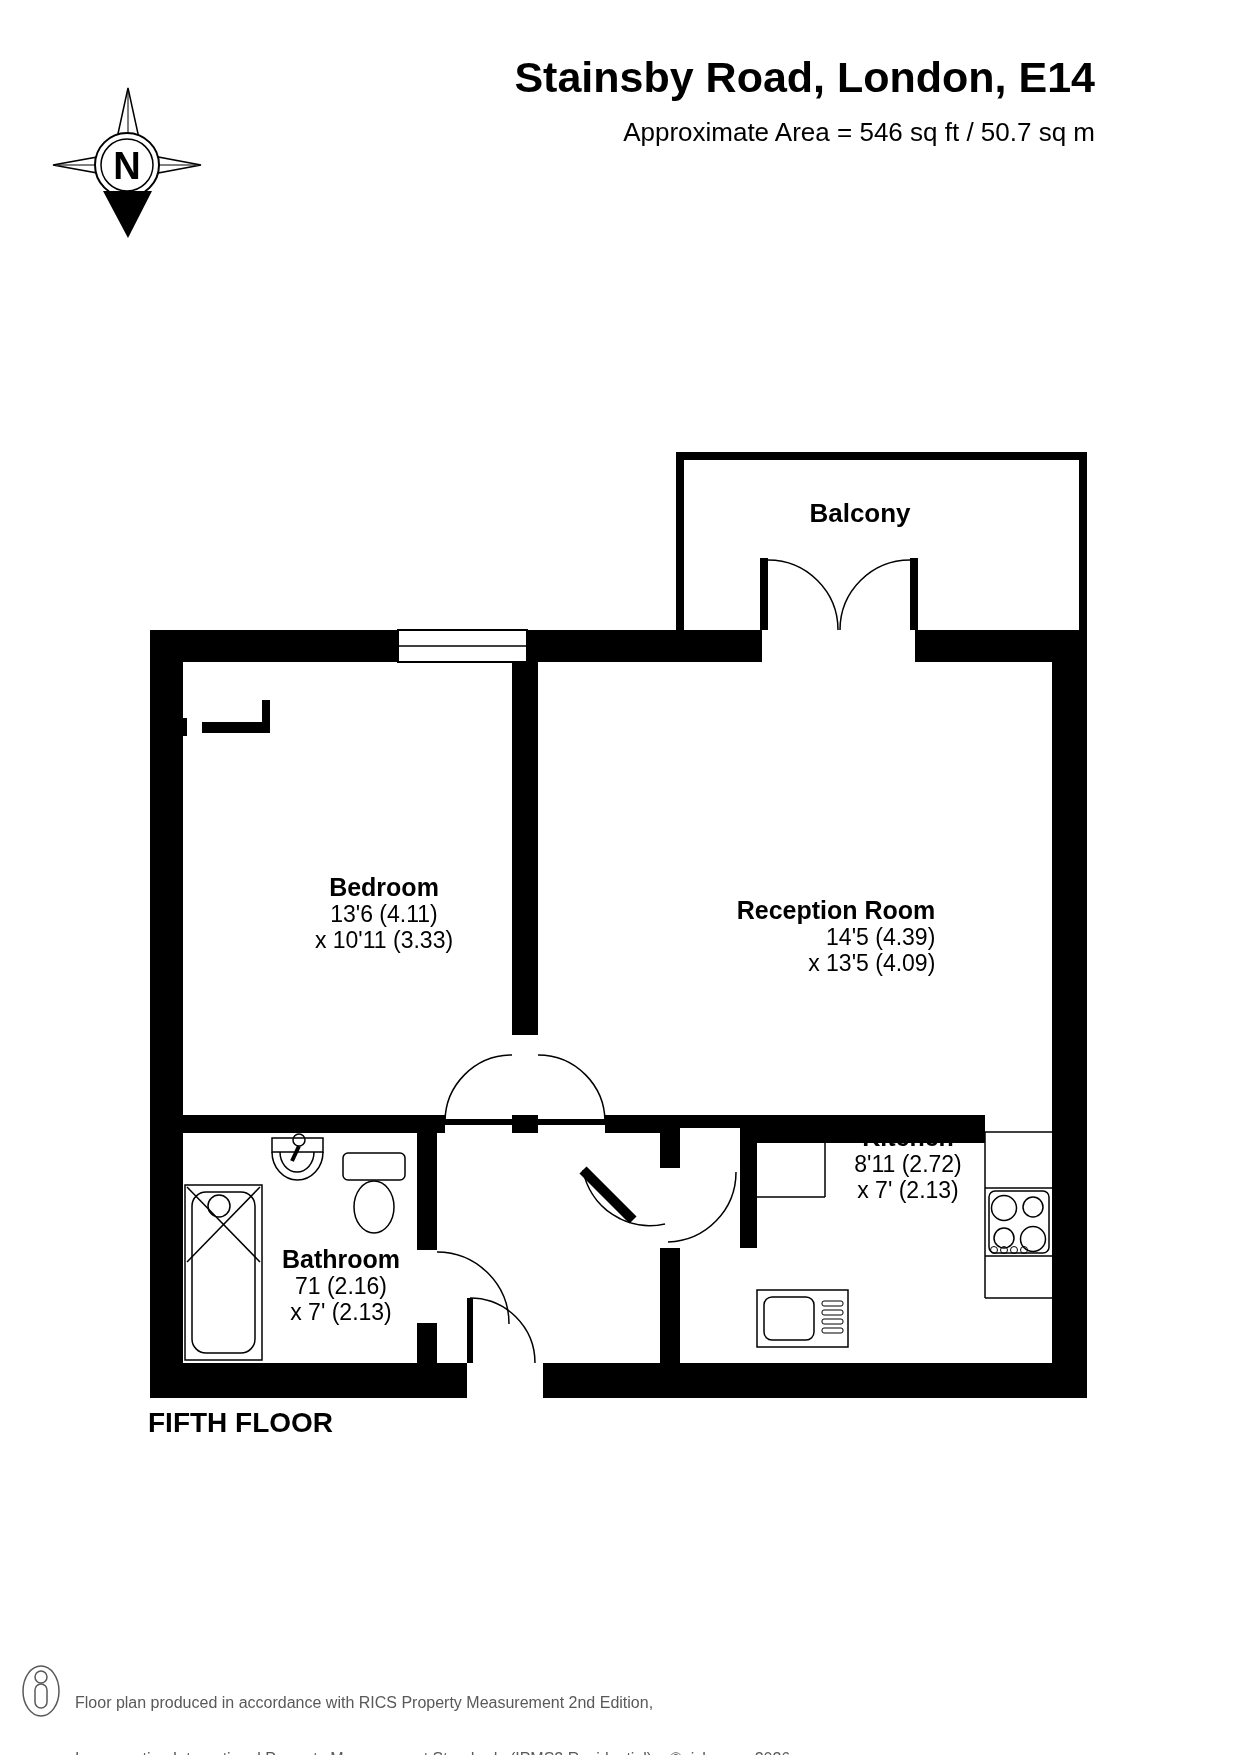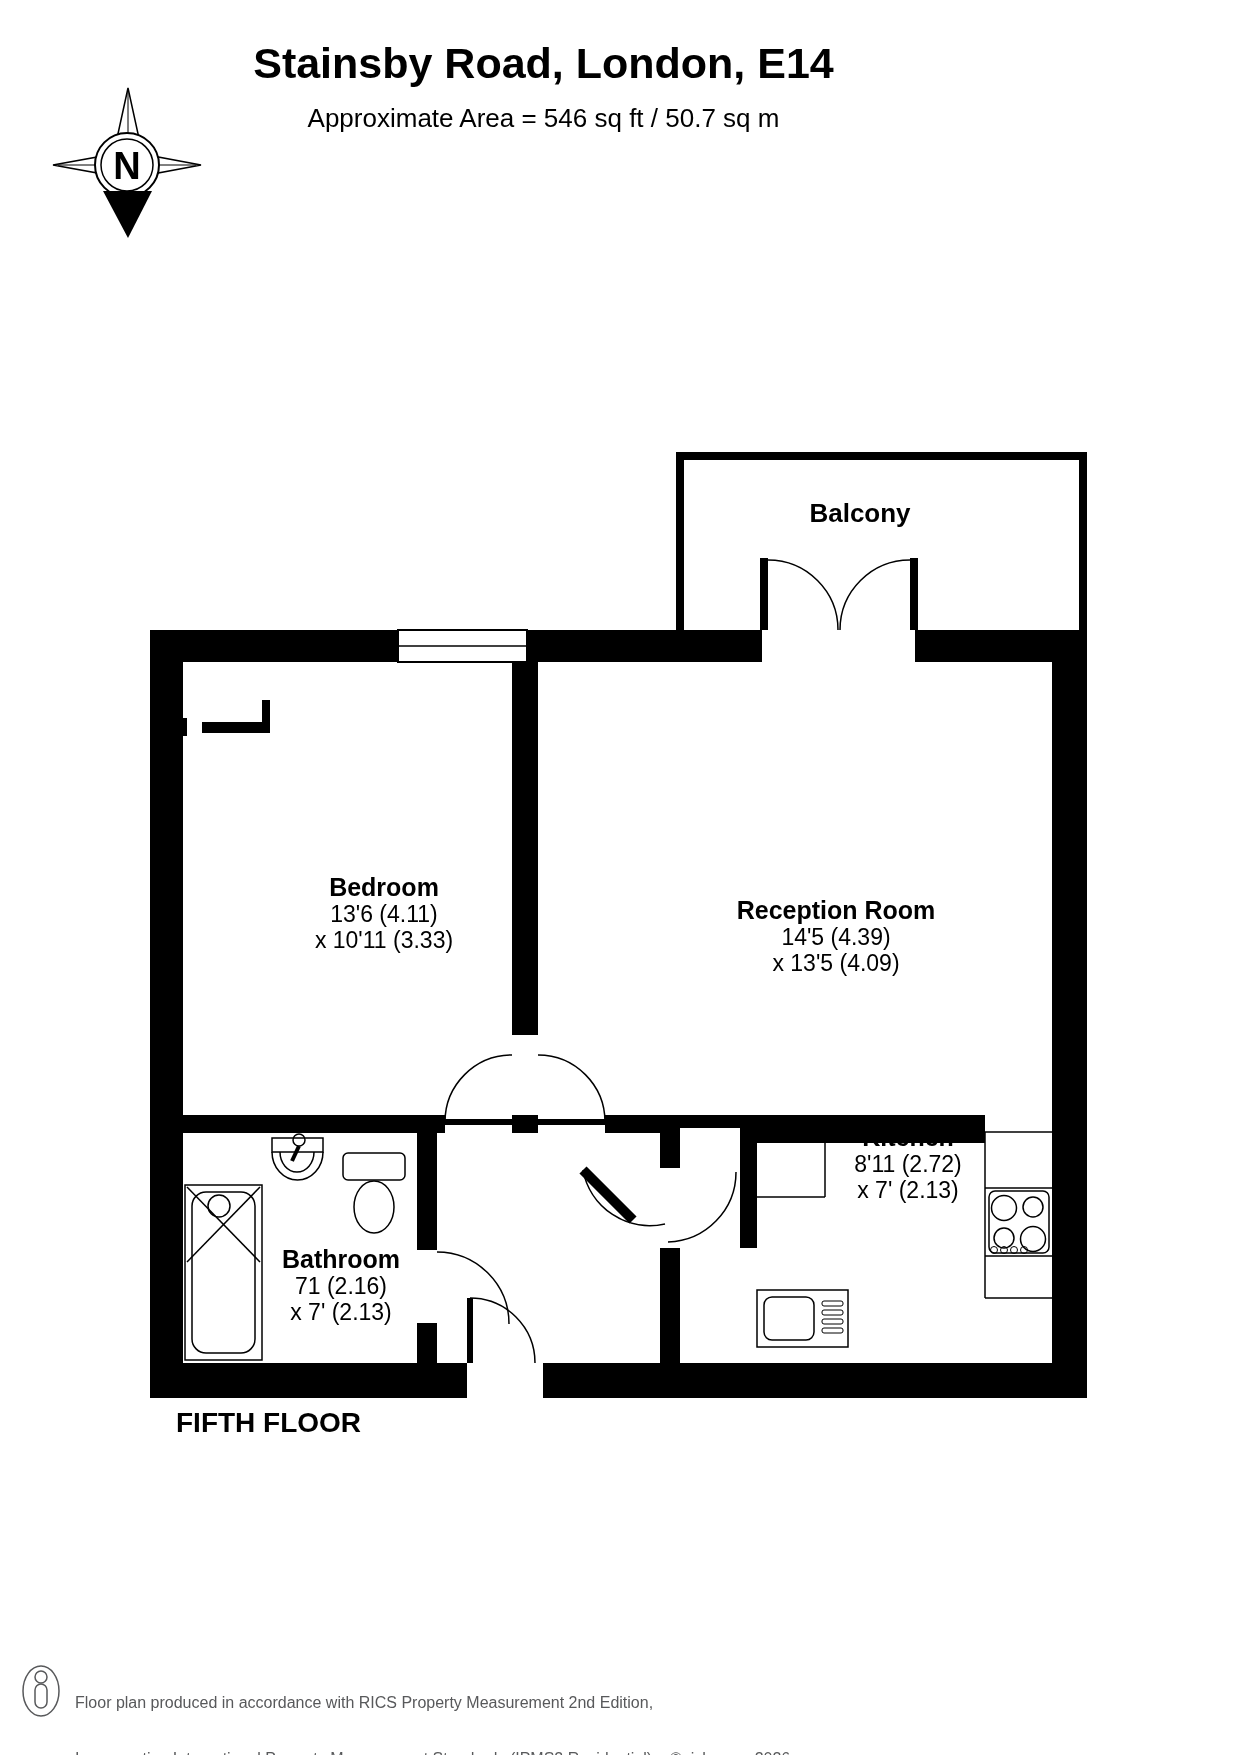--- a/index.html
+++ b/index.html
@@ -1,30 +1,30 @@
 <!DOCTYPE html>
 <html><head>
 <meta charset="utf-8">
 <style>
   html,body{margin:0;padding:0;}
   body{
     width:1241px;height:1755px;position:relative;background:#ffffff;
     font-family:"Liberation Sans",sans-serif;color:#000;overflow:hidden;
   }
   
-  .header{position:absolute;left:0;top:40px;width:1087px;text-align:center;}
+  .header{position:absolute;left:0;top:54px;width:1087px;text-align:right;padding-left:8px;}
   .title{font-size:43px;font-weight:bold;line-height:1.1;}
   .area{font-size:26px;margin-top:16px;}
   .note{font-size:19px;margin-top:10px;}
   
   .room-label{position:absolute;transform:translateX(-50%);text-align:center;white-space:nowrap;}
   .room-name{font-size:25px;font-weight:bold;line-height:27px;}
   .room-dim{font-size:23px;line-height:26px;}
   .balcony-name{font-size:26px;font-weight:bold;text-align:right;}
-  .floor-label{position:absolute;left:148px;top:1407px;font-size:28px;font-weight:bold;margin-left:28px;}
+  .floor-label{position:absolute;left:148px;top:1407px;font-size:28px;font-weight:bold;}
   
   .footer-text{position:absolute;left:75px;top:1657px;color:#58595b;font-size:16px;line-height:18.5px;white-space:pre;}
   svg{position:absolute;left:0;top:0;}
 </style>
 </head>
 <body>
 
 <svg width="1241" height="1755" viewBox="0 0 1241 1755">
 
   <g stroke="#000" fill="#fff">
@@ -154,21 +154,21 @@
 <div class="room-label" style="left:860px;top:498px;">
   <div class="balcony-name">Balcony</div>
 </div>
 
 <div class="room-label" style="left:384px;top:874px;">
   <div class="room-name">Bedroom</div>
   <div class="room-dim">13'6 (4.11)</div>
   <div class="room-dim">x 10'11 (3.33)</div>
 </div>
 
-<div class="room-label" style="left:836px;top:897px;">
+<div class="room-label" style="left:836px;top:897px;text-align:right;">
   <div class="room-name">Reception Room</div>
   <div class="room-dim">14'5 (4.39)</div>
   <div class="room-dim">x 13'5 (4.09)</div>
 </div>
 
 <div class="room-label" style="left:908px;top:1124px;">
   <div class="room-name">Kitchen</div>
   <div class="room-dim">8'11 (2.72)</div>
   <div class="room-dim">x 7' (2.13)</div>
 </div>

